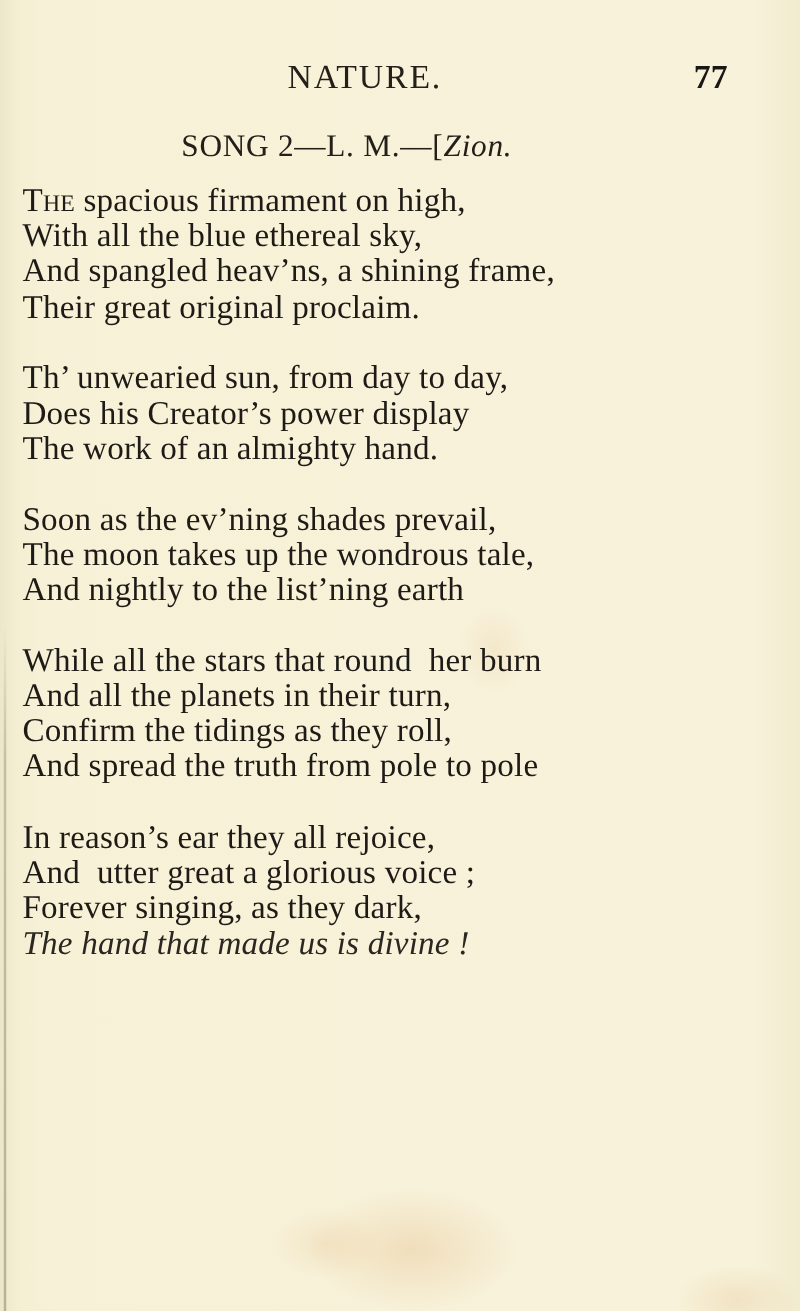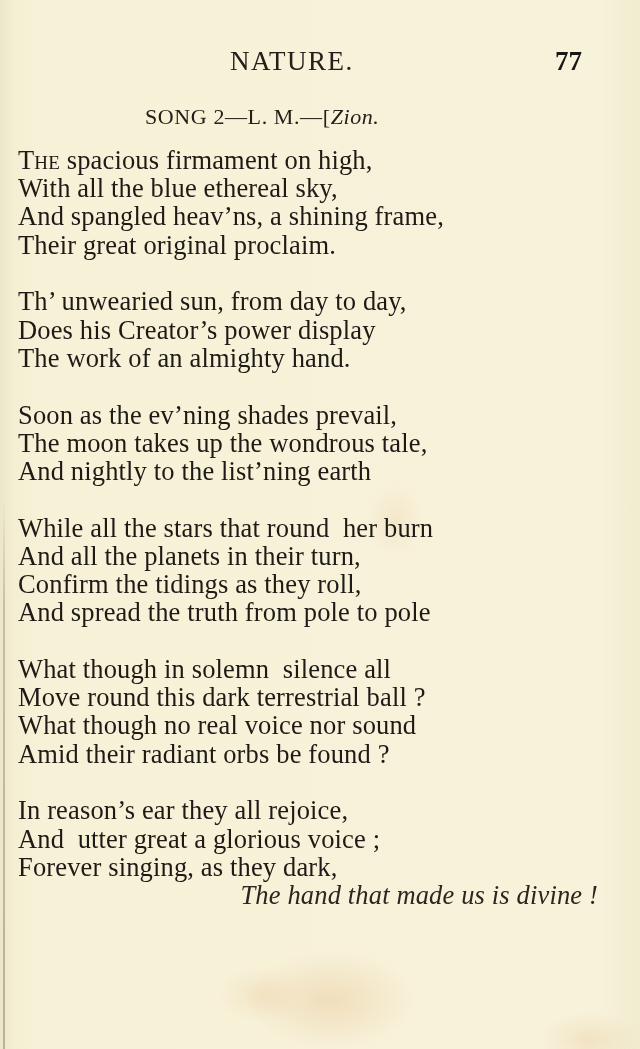--- a/index.html
+++ b/index.html
@@ -53,21 +53,21 @@
       font-family: "Liberation Serif", serif;
       font-weight: bold;
       font-size: 27px;
       color: #1a1814;
     }
     .song-heading {
       position: absolute;
       top: 104px;
       left: 145px;
       font-family: "Liberation Serif", serif;
-      font-size: 22px;
+      font-size: 25px;
       letter-spacing: 0.6px;
       color: #23201a;
       white-space: nowrap;
     }
     .song-heading .tune {
       font-style: italic;
     }
     .poem {
       position: absolute;
       top: 146px;
@@ -82,21 +82,20 @@
       font-size: 26.5px;
       line-height: 28.2px;
       height: 28.2px;
       white-space: nowrap;
       color: #1e1b16;
       letter-spacing: 0.15px;
     }
     .line.italic {
       font-style: italic;
       color: #2a2620;
-      text-align: right;
     }
     .smallcaps {
       font-variant: small-caps;
     }
   </style>
 </head>
 <body>
 
 <div class="left-edge"></div>
 
@@ -128,26 +127,20 @@
     <div class="line">And nightly to the list’ning earth</div>
   </div>
 
   <div class="stanza">
     <div class="line" style="white-space: pre;">While all the stars that round  her burn</div>
     <div class="line">And all the planets in their turn,</div>
     <div class="line">Confirm the tidings as they roll,</div>
     <div class="line">And spread the truth from pole to pole</div>
   </div>
 
-  <div class="stanza">
-    <div class="line" style="white-space: pre;">What though in solemn  silence all</div>
-    <div class="line">Move round this dark terrestrial ball ?</div>
-    <div class="line">What though no real voice nor sound</div>
-    <div class="line">Amid their radiant orbs be found ?</div>
-  </div>
 
   <div class="stanza">
     <div class="line">In reason’s ear they all rejoice,</div>
     <div class="line" style="white-space: pre;">And  utter great a glorious voice ;</div>
     <div class="line">Forever singing, as they dark,</div>
     <div class="line italic">The hand that made us is divine !</div>
   </div>
 
 </div>
 

